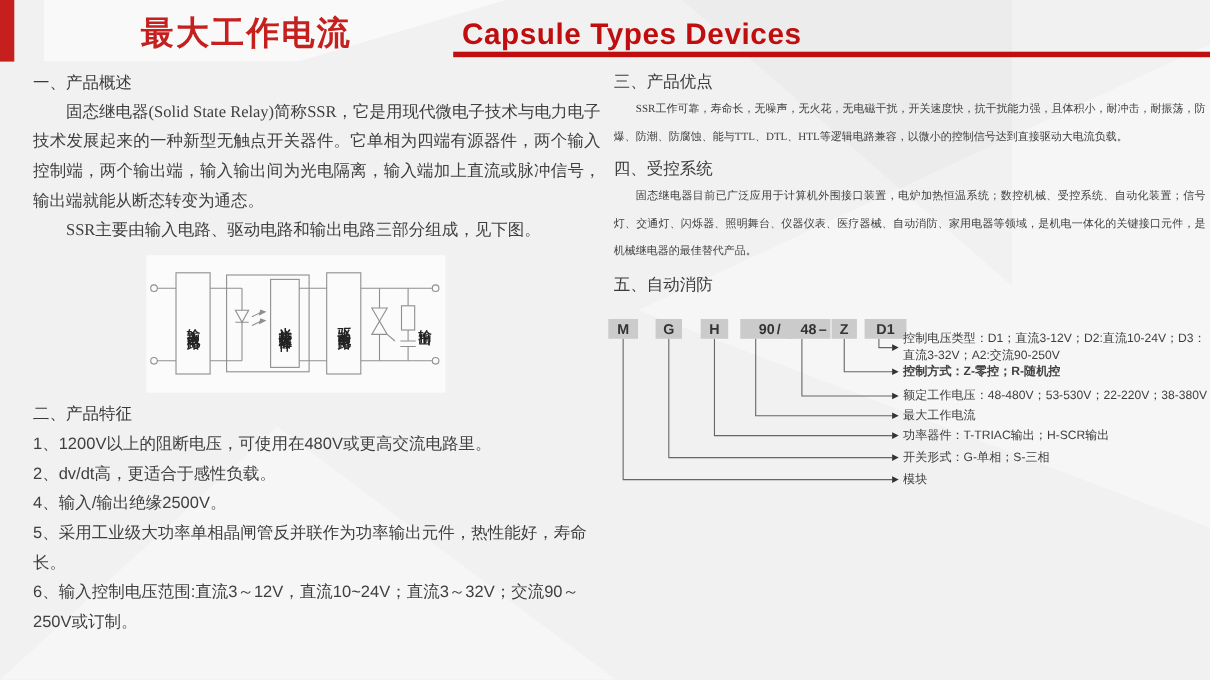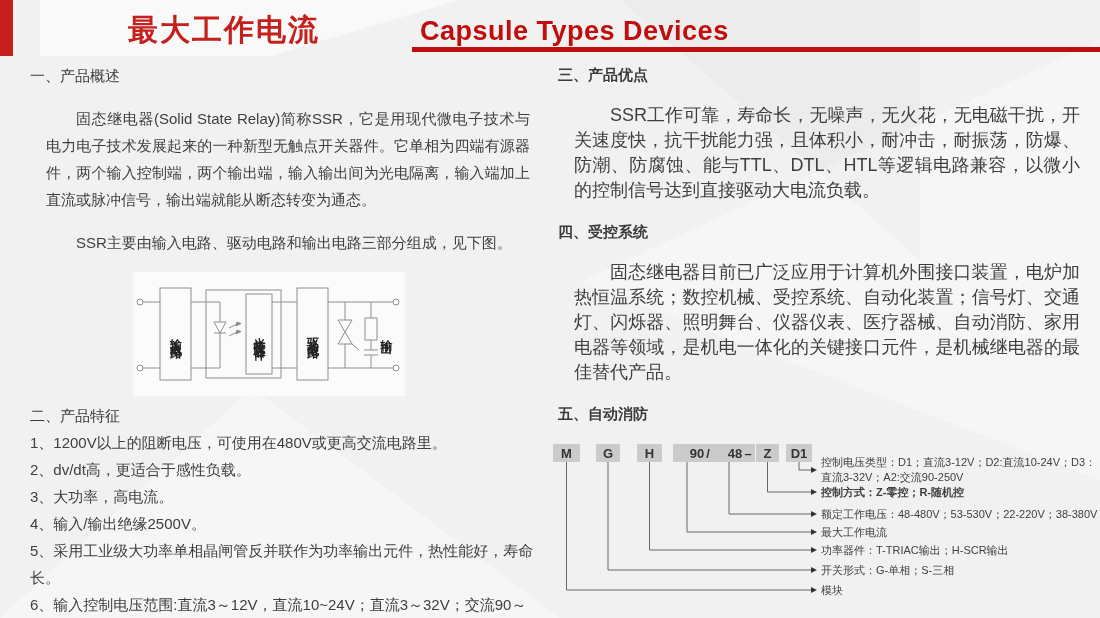--- a/index.html
+++ b/index.html
@@ -18,44 +18,44 @@
   
   .red-edge{position:absolute;left:0;top:0;width:13px;height:56px;background:#c5201d;}
   .title-cn{position:absolute;left:128px;top:10px;font-size:30px;font-weight:bold;color:#c5201d;letter-spacing:2px;}
   .title-en{position:absolute;left:420px;top:16px;font-size:27px;font-weight:bold;color:#c00d0d;letter-spacing:.5px;}
   .red-underline{position:absolute;left:412px;top:47px;width:688px;height:5px;background:#c00d0d;}
 
   
   .col-left{position:absolute;left:30px;top:62px;width:516px;}
   .col-right{position:absolute;left:558px;top:62px;width:538px;}
   .heading{font-size:15px;line-height:27px;color:#3a3a3a;}
-  .col-right .heading{line-height:25px;font-weight:bold;}
-  .para{font-size:15px;line-height:27px;text-indent:2em;text-align:justify;margin:16px;}
-  .col-right .para{font-size:18px;line-height:25px;}
+  .col-right .heading{line-height:25px;}
+  .para{font-size:15px;line-height:27px;text-indent:2em;text-align:justify;margin:0;font-family:Liberation Serif, serif;}
+  .col-right .para{font-size:10px;line-height:25px;}
   .feat{font-size:15px;line-height:27px;margin:0;}
 
   
   .diagram-wrap{position:relative;margin:8px 0 6px 103px;width:272px;background:#fbfbfb;padding:12px 0 8px;}
   .dlabel{position:absolute;display:flex;align-items:center;justify-content:center;
     writing-mode:vertical-rl;font-size:12px;color:#222;letter-spacing:3px;font-weight:bold;}
   .dl-input{left:27px;top:16px;width:31px;height:92px;}
   .dl-recv{left:113px;top:22px;width:26px;height:80px;}
   .dl-drv{left:164px;top:16px;width:31px;height:92px;}
   .dl-out{left:244px;top:30px;width:18px;height:60px;}
   .dcaption{margin-top:5px;width:272px;text-align:center;font-size:13px;font-weight:bold;color:#333;letter-spacing:1px;}
 
   
   .naming{position:relative;margin-left:-13px;margin-top:14px;width:555px;height:172px;}
   .naming svg{position:absolute;left:0;top:0;}
   .tok{position:absolute;top:4px;height:18px;display:flex;align-items:center;justify-content:center;
     font-size:13px;font-weight:bold;color:#333;}
   .tok.box{background:#cbcbcb;}
   .t-m{left:8px;width:27px;}  .t-g{left:51px;width:24px;} .t-h{left:92px;width:25px;}
   .t-90{left:128px;width:48px;} .t-sl{left:158px;width:10px;} .t-48{left:170px;width:40px;}
-  .t-da{left:199px;width:8px;} .t-z{left:211px;width:23px;} .t-d1{left:241px;width:26px;}
+  .t-da{left:199px;width:8px;} .t-z{left:211px;width:23px;} .t-d1{left:241px;width:38px;}
   .leg{position:absolute;left:276px;width:279px;font-size:11px;line-height:15px;color:#3f3f3f;}
   .leg.l1{top:15px;} .leg.l2{top:45px;font-weight:bold;} .leg.l3{top:67px;} .leg.l4{top:85px;}
   .leg.l5{top:103px;} .leg.l6{top:123px;} .leg.l7{top:143px;}
 </style>
 </head>
 <body>
 
 <div class="facet f1"></div>
 <div class="facet f2"></div>
 <div class="facet f3"></div>
@@ -125,21 +125,20 @@
     </svg>
     <div class="dlabel dl-input">输入电路</div>
     <div class="dlabel dl-recv">光接收器件</div>
     <div class="dlabel dl-drv">驱动电路</div>
     <div class="dlabel dl-out">输出</div>
   </div>
 
   <div class="heading">二、产品特征</div>
   <div class="feat">1、1200V以上的阻断电压，可使用在480V或更高交流电路里。</div>
   <div class="feat">2、dv/dt高，更适合于感性负载。</div>
-  <div class="feat">3、大功率，高电流。</div>
   <div class="feat">4、输入/输出绝缘2500V。</div>
   <div class="feat">5、采用工业级大功率单相晶闸管反并联作为功率输出元件，热性能好，寿命长。</div>
   <div class="feat">6、输入控制电压范围:直流3～12V，直流10~24V；直流3～32V；交流90～250V或订制。</div>
 
 </div>
 
 <div class="col-right">
   <div class="heading">三、产品优点</div>
   <p class="para">SSR工作可靠，寿命长，无噪声，无火花，无电磁干扰，开关速度快，抗干扰能力强，且体积小，耐冲击，耐振荡，防爆、防潮、防腐蚀、能与TTL、DTL、HTL等逻辑电路兼容，以微小的控制信号达到直接驱动大电流负载。</p>
   <div class="heading" style="margin-top:4px;">四、受控系统</div>

